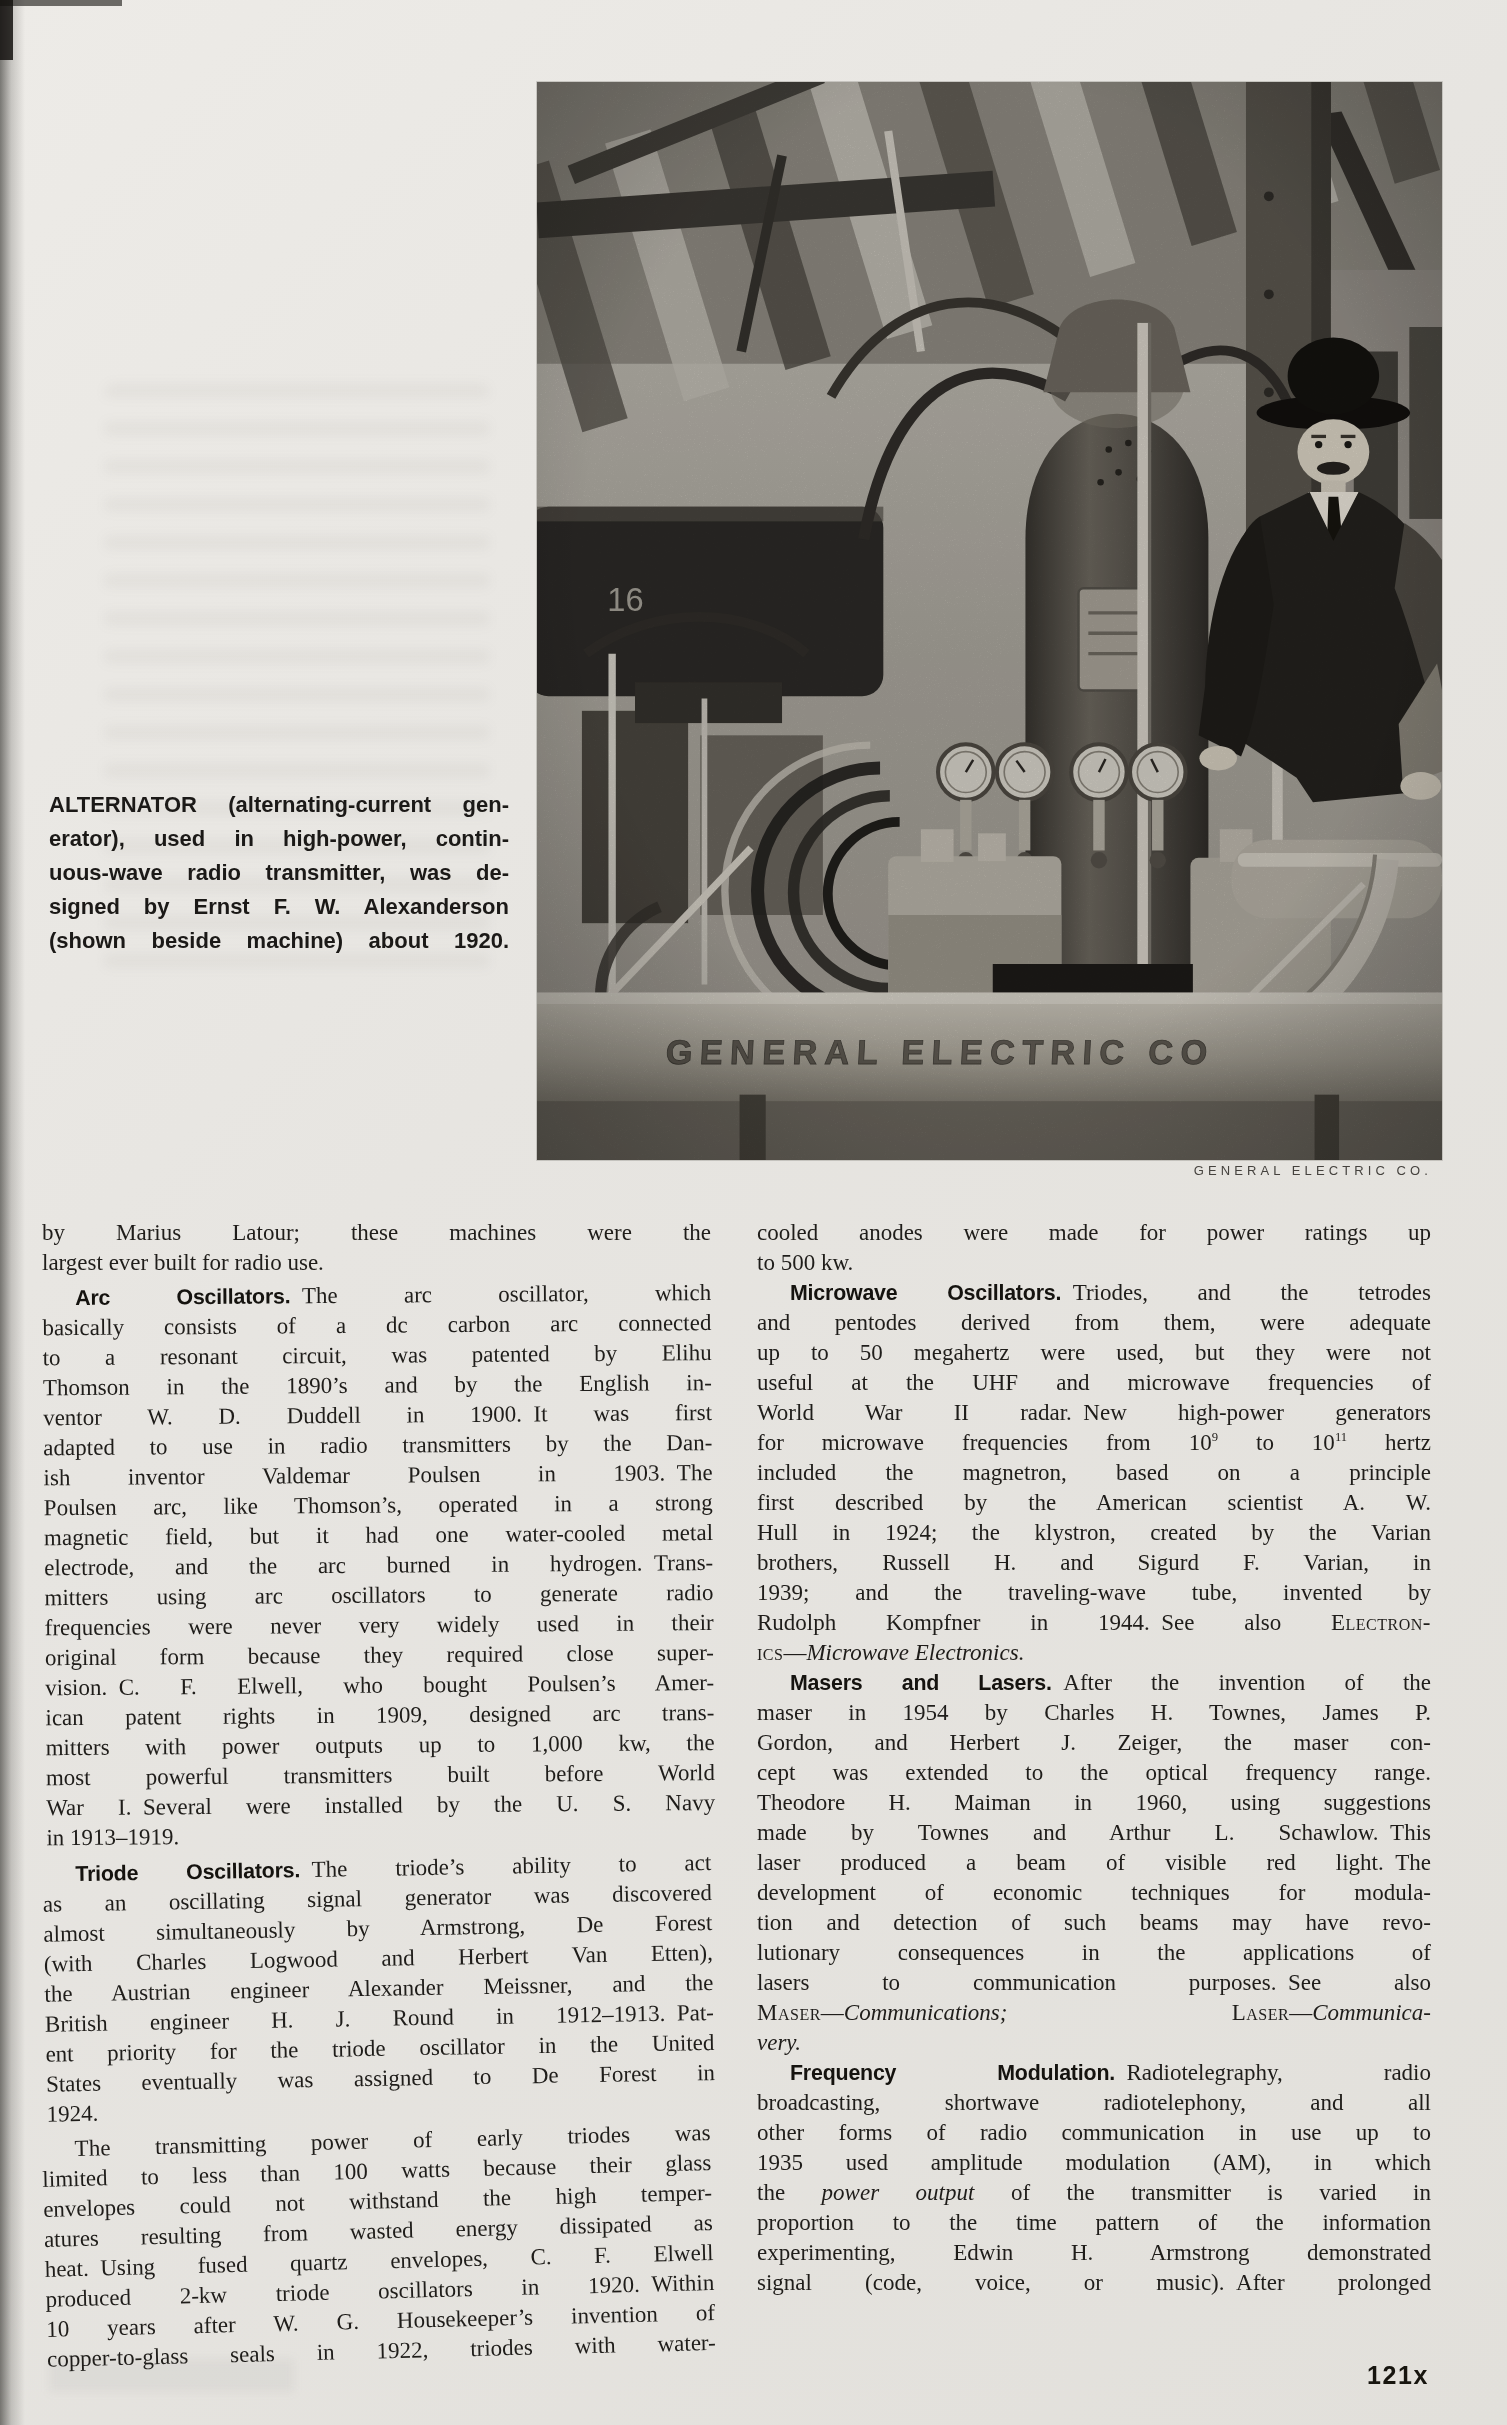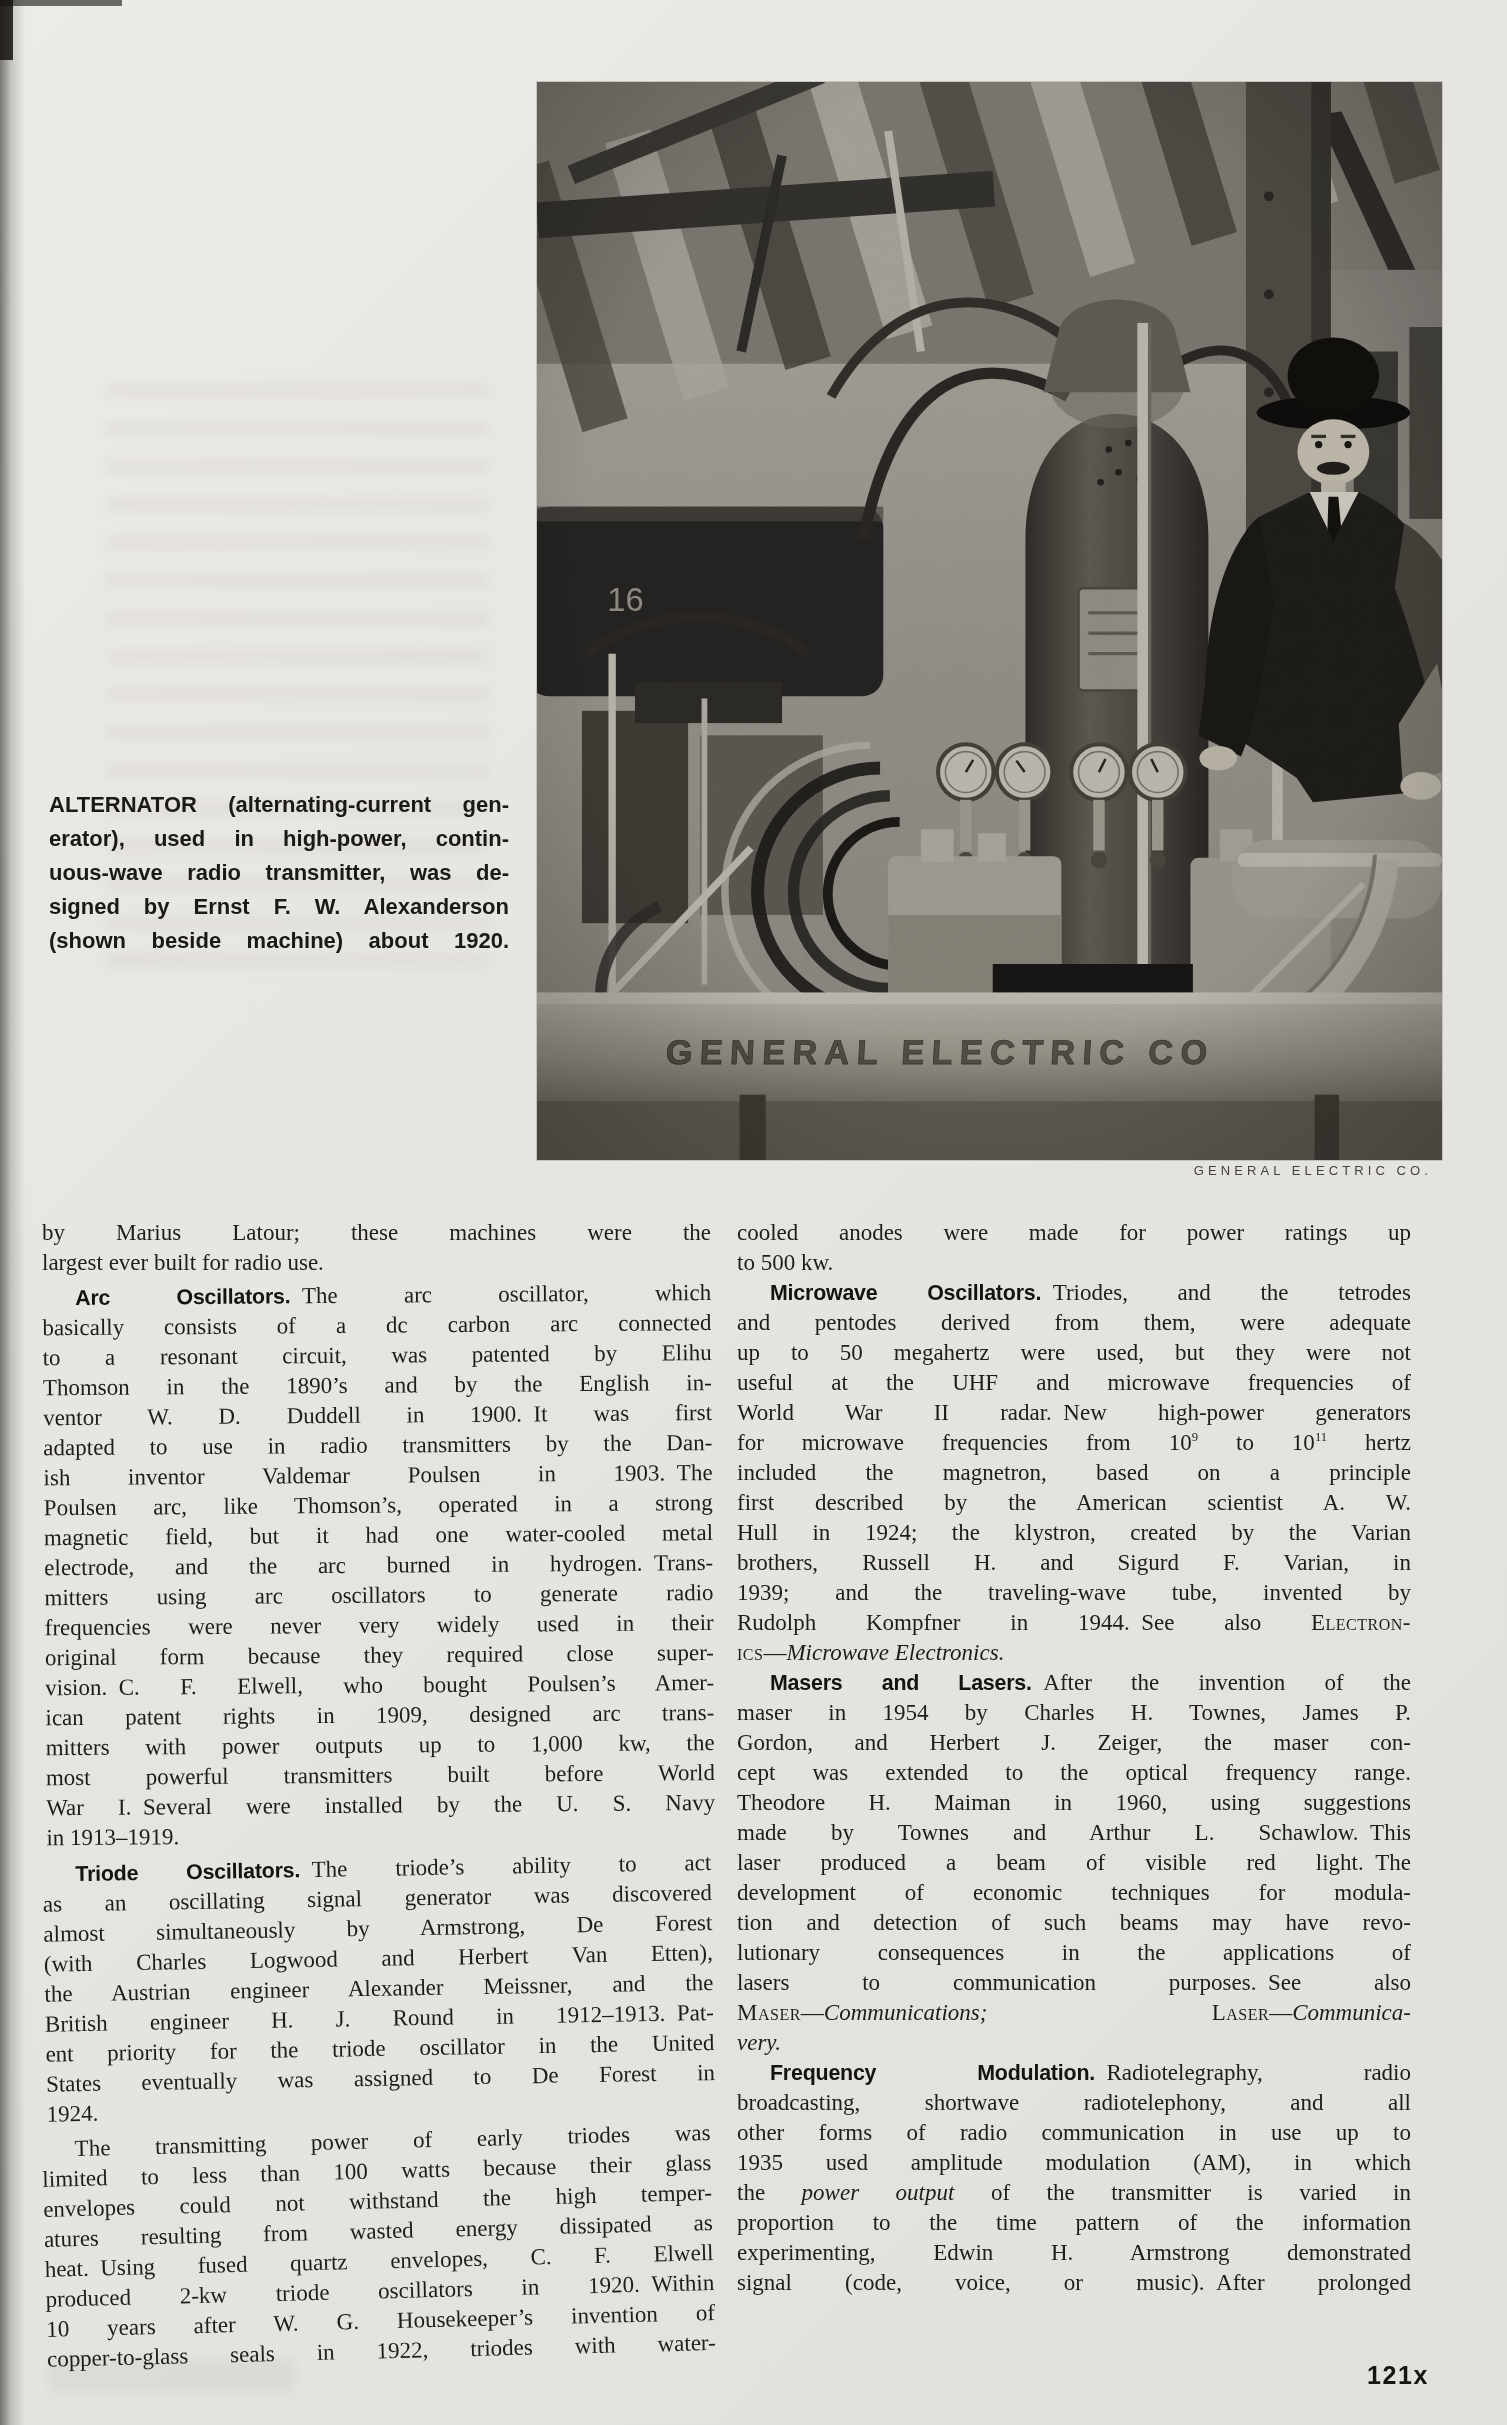--- a/index.html
+++ b/index.html
@@ -23,21 +23,21 @@
   
   .caption{position:absolute;left:49px;top:788px;width:460px;
         font-family:"Liberation Sans",sans-serif;font-weight:700;font-size:22px;
         line-height:34px;color:#1b1917;}
   .cap-line{text-align:justify;text-align-last:justify;}
   
   .credit{position:absolute;top:1163px;right:75px;
         font-family:"Liberation Sans",sans-serif;font-size:13px;font-weight:500;
         letter-spacing:4.1px;color:#45423e;}
   
-  .columns{position:absolute;left:42px;top:1218px;width:1390px;display:flex;gap:26px;}
+  .columns{position:absolute;left:42px;top:1218px;width:1390px;display:flex;gap:46px;}
   .col{font-size:23px;line-height:30px;}
   .col-left{width:669px;}
   .col-right{width:674px;}
   .tline{text-align:justify;text-align-last:justify;white-space:normal;}
   .tline.lastline{text-align-last:left;}
   .para{margin:0;}
   .para.indent .tline:first-child{text-indent:33px;}
   
   .col-left .para:nth-child(2){transform:rotate(-0.45deg);transform-origin:100% 0;}
   .col-left .para:nth-child(3){transform:rotate(-1.0deg);transform-origin:100% 0;}

